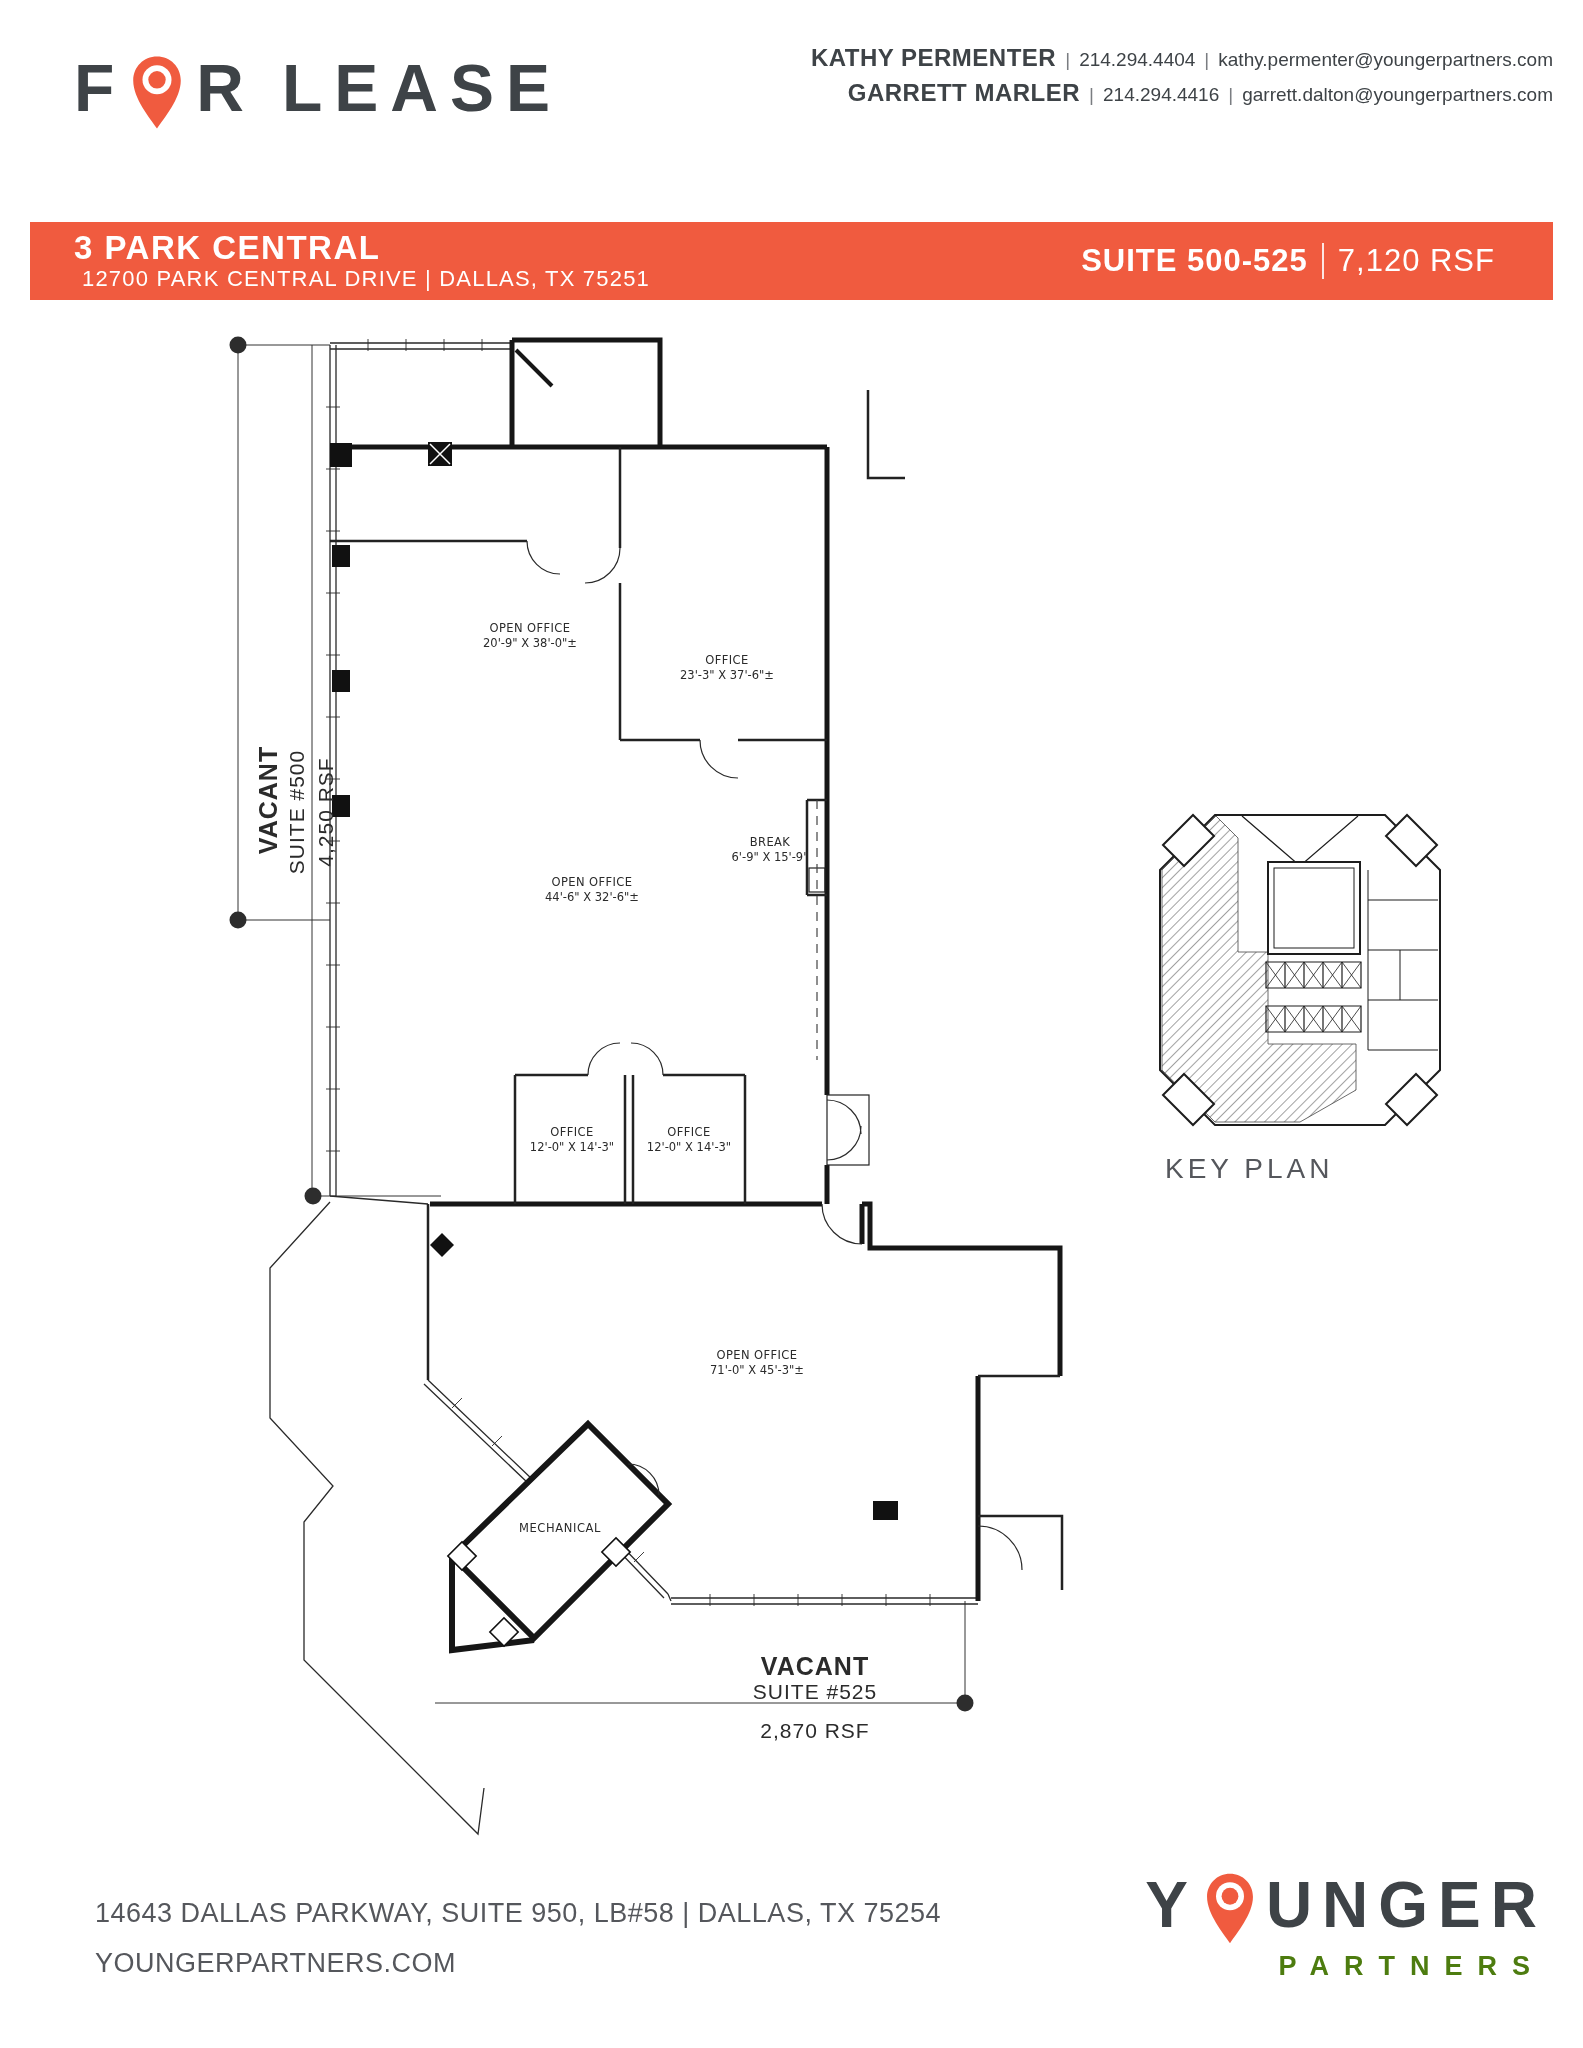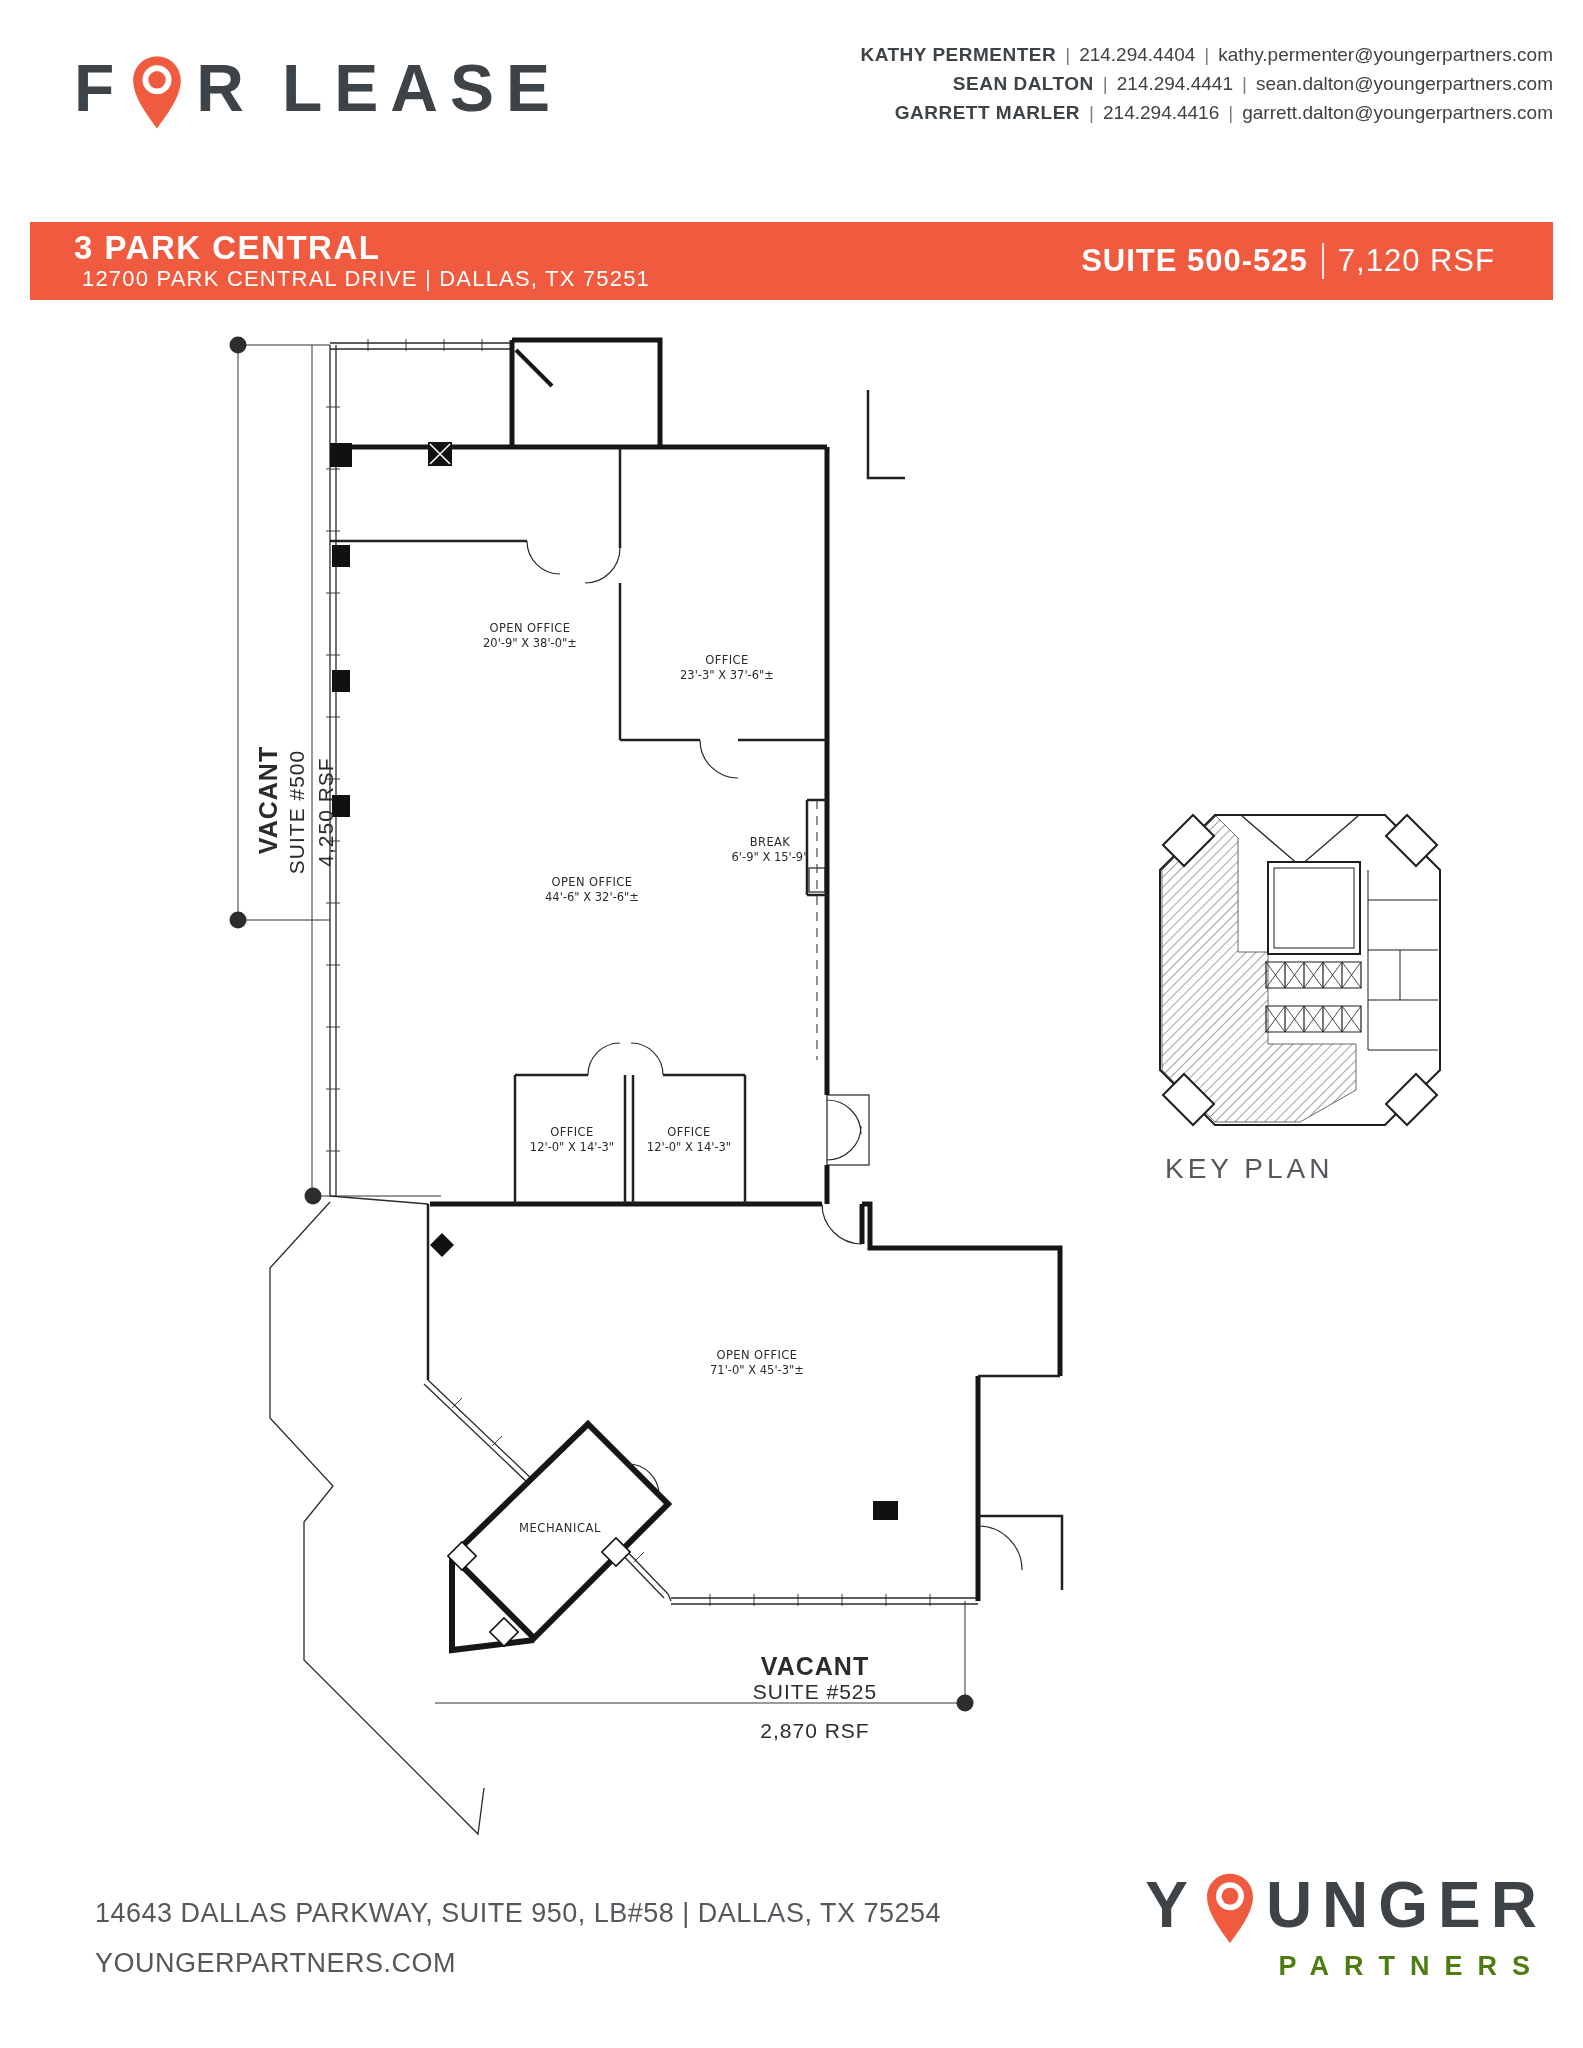--- a/index.html
+++ b/index.html
@@ -5,21 +5,21 @@
   html,body{margin:0;padding:0;background:#e8e8e8;}
   .page{position:relative;width:1583px;height:2048px;background:#ffffff;overflow:hidden;
         font-family:"Liberation Sans", sans-serif;color:#3e4347;}
   
   .forlease{position:absolute;left:74px;top:50px;display:flex;align-items:flex-start;
             font-size:66px;font-weight:800;letter-spacing:12px;color:#3e4347;line-height:76px;}
   .forlease .pin-wrap{width:58px;height:80px;margin:2px 10px 0 2px;}
   .forlease .gap{display:inline-block;width:26px;}
   .contacts{position:absolute;top:44px;right:30px;text-align:right;}
   .contact-row{font-size:19px;margin-bottom:7px;color:#3e4347;white-space:nowrap;}
-  .contact-row .cname{font-weight:800;font-size:19px;letter-spacing:.5px;}
+  .contact-row .cname{font-weight:800;font-size:24px;letter-spacing:.5px;}
   .contact-row .cdiv{margin:0 9px;color:#7a7d81;font-weight:400;}
   
   .banner{position:absolute;left:30px;right:30px;top:222px;height:78px;background:#f05b3f;
           display:flex;align-items:center;justify-content:space-between;
           padding:0 58px 0 44px;box-sizing:border-box;color:#fff;}
   .b-prop{font-size:33px;font-weight:800;letter-spacing:1.5px;line-height:36px;}
   .b-addr{font-size:22px;font-weight:400;letter-spacing:1.2px;line-height:26px;margin-left:8px;}
   .b-right{display:flex;align-items:center;}
   .b-suite{font-size:31px;font-weight:800;letter-spacing:1px;}
   .b-pipe{width:2px;height:36px;background:rgba(255,255,255,.85);margin:0 14px;}
@@ -50,23 +50,20 @@
       </svg>
     </span>
     <span>R</span>
     <span class="gap"></span>
     <span>LEASE</span>
   </div>
 
   <div class="contacts">
     <div class="contact-row">
       <span class="cname">KATHY PERMENTER</span><span class="cdiv">|</span><span>214.294.4404</span><span class="cdiv">|</span><span>kathy.permenter@youngerpartners.com</span>
-    </div>
-    <div class="contact-row">
-      <span class="cname">SEAN DALTON</span><span class="cdiv">|</span><span>214.294.4441</span><span class="cdiv">|</span><span>sean.dalton@youngerpartners.com</span>
     </div>
     <div class="contact-row">
       <span class="cname">GARRETT MARLER</span><span class="cdiv">|</span><span>214.294.4416</span><span class="cdiv">|</span><span>garrett.dalton@youngerpartners.com</span>
     </div>
   </div>
 
   <div class="banner">
     <div class="b-left">
       <div class="b-prop">3 PARK CENTRAL</div>
       <div class="b-addr">12700 PARK CENTRAL DRIVE  |  DALLAS, TX 75251</div>

